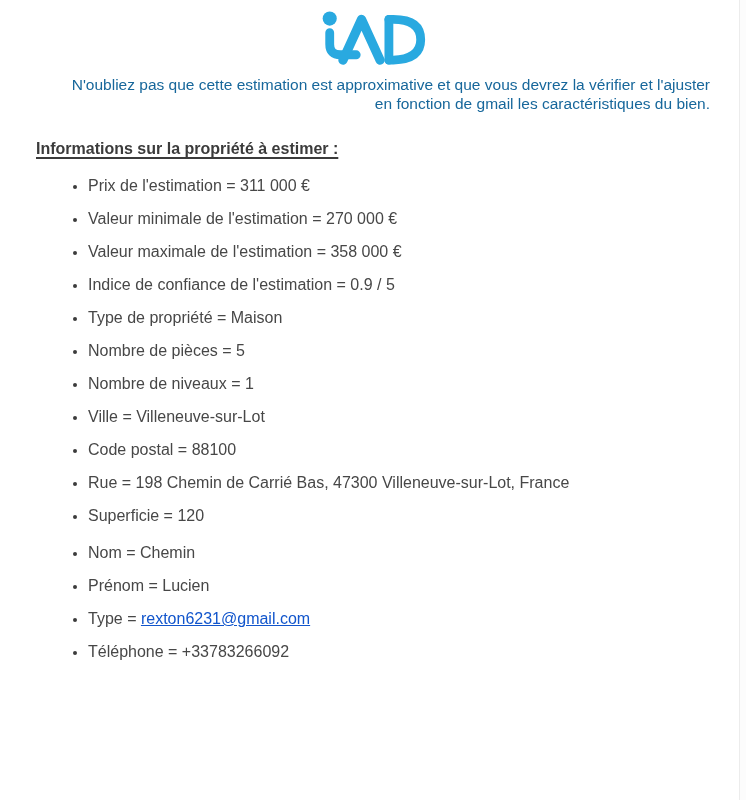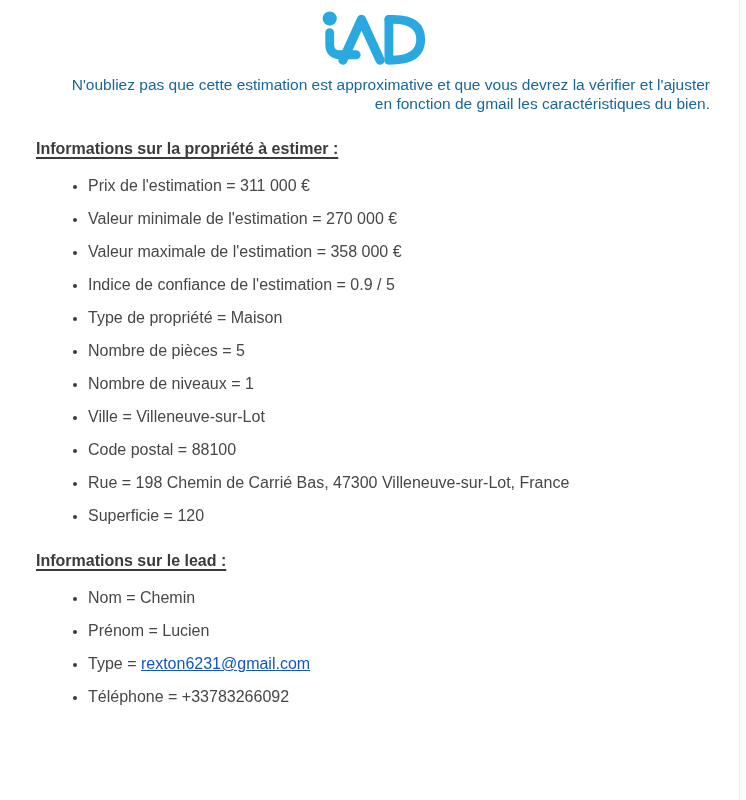--- a/index.html
+++ b/index.html
@@ -120,21 +120,20 @@
       <li>Nombre de pièces = 5</li>
       <li>Nombre de niveaux = 1</li>
       <li>Ville = Villeneuve-sur-Lot</li>
       <li>Code postal = 88100</li>
       <li>Rue = 198 Chemin de Carrié Bas, 47300 Villeneuve-sur-Lot, France</li>
       <li>Superficie = 120</li>
     </ul>
   </section>
 
   <section>
-    <h2 class="section-title">Informations sur le lead :</h2>
     <ul class="info-list">
       <li>
         <span>Nom = Chemin</span>
       </li>
       <li>
         <span>Prénom = Lucien</span>
       </li>
       <li>
         <span>Type = </span><a class="email-link" href="#">rexton6231@gmail.com</a>
       </li>

